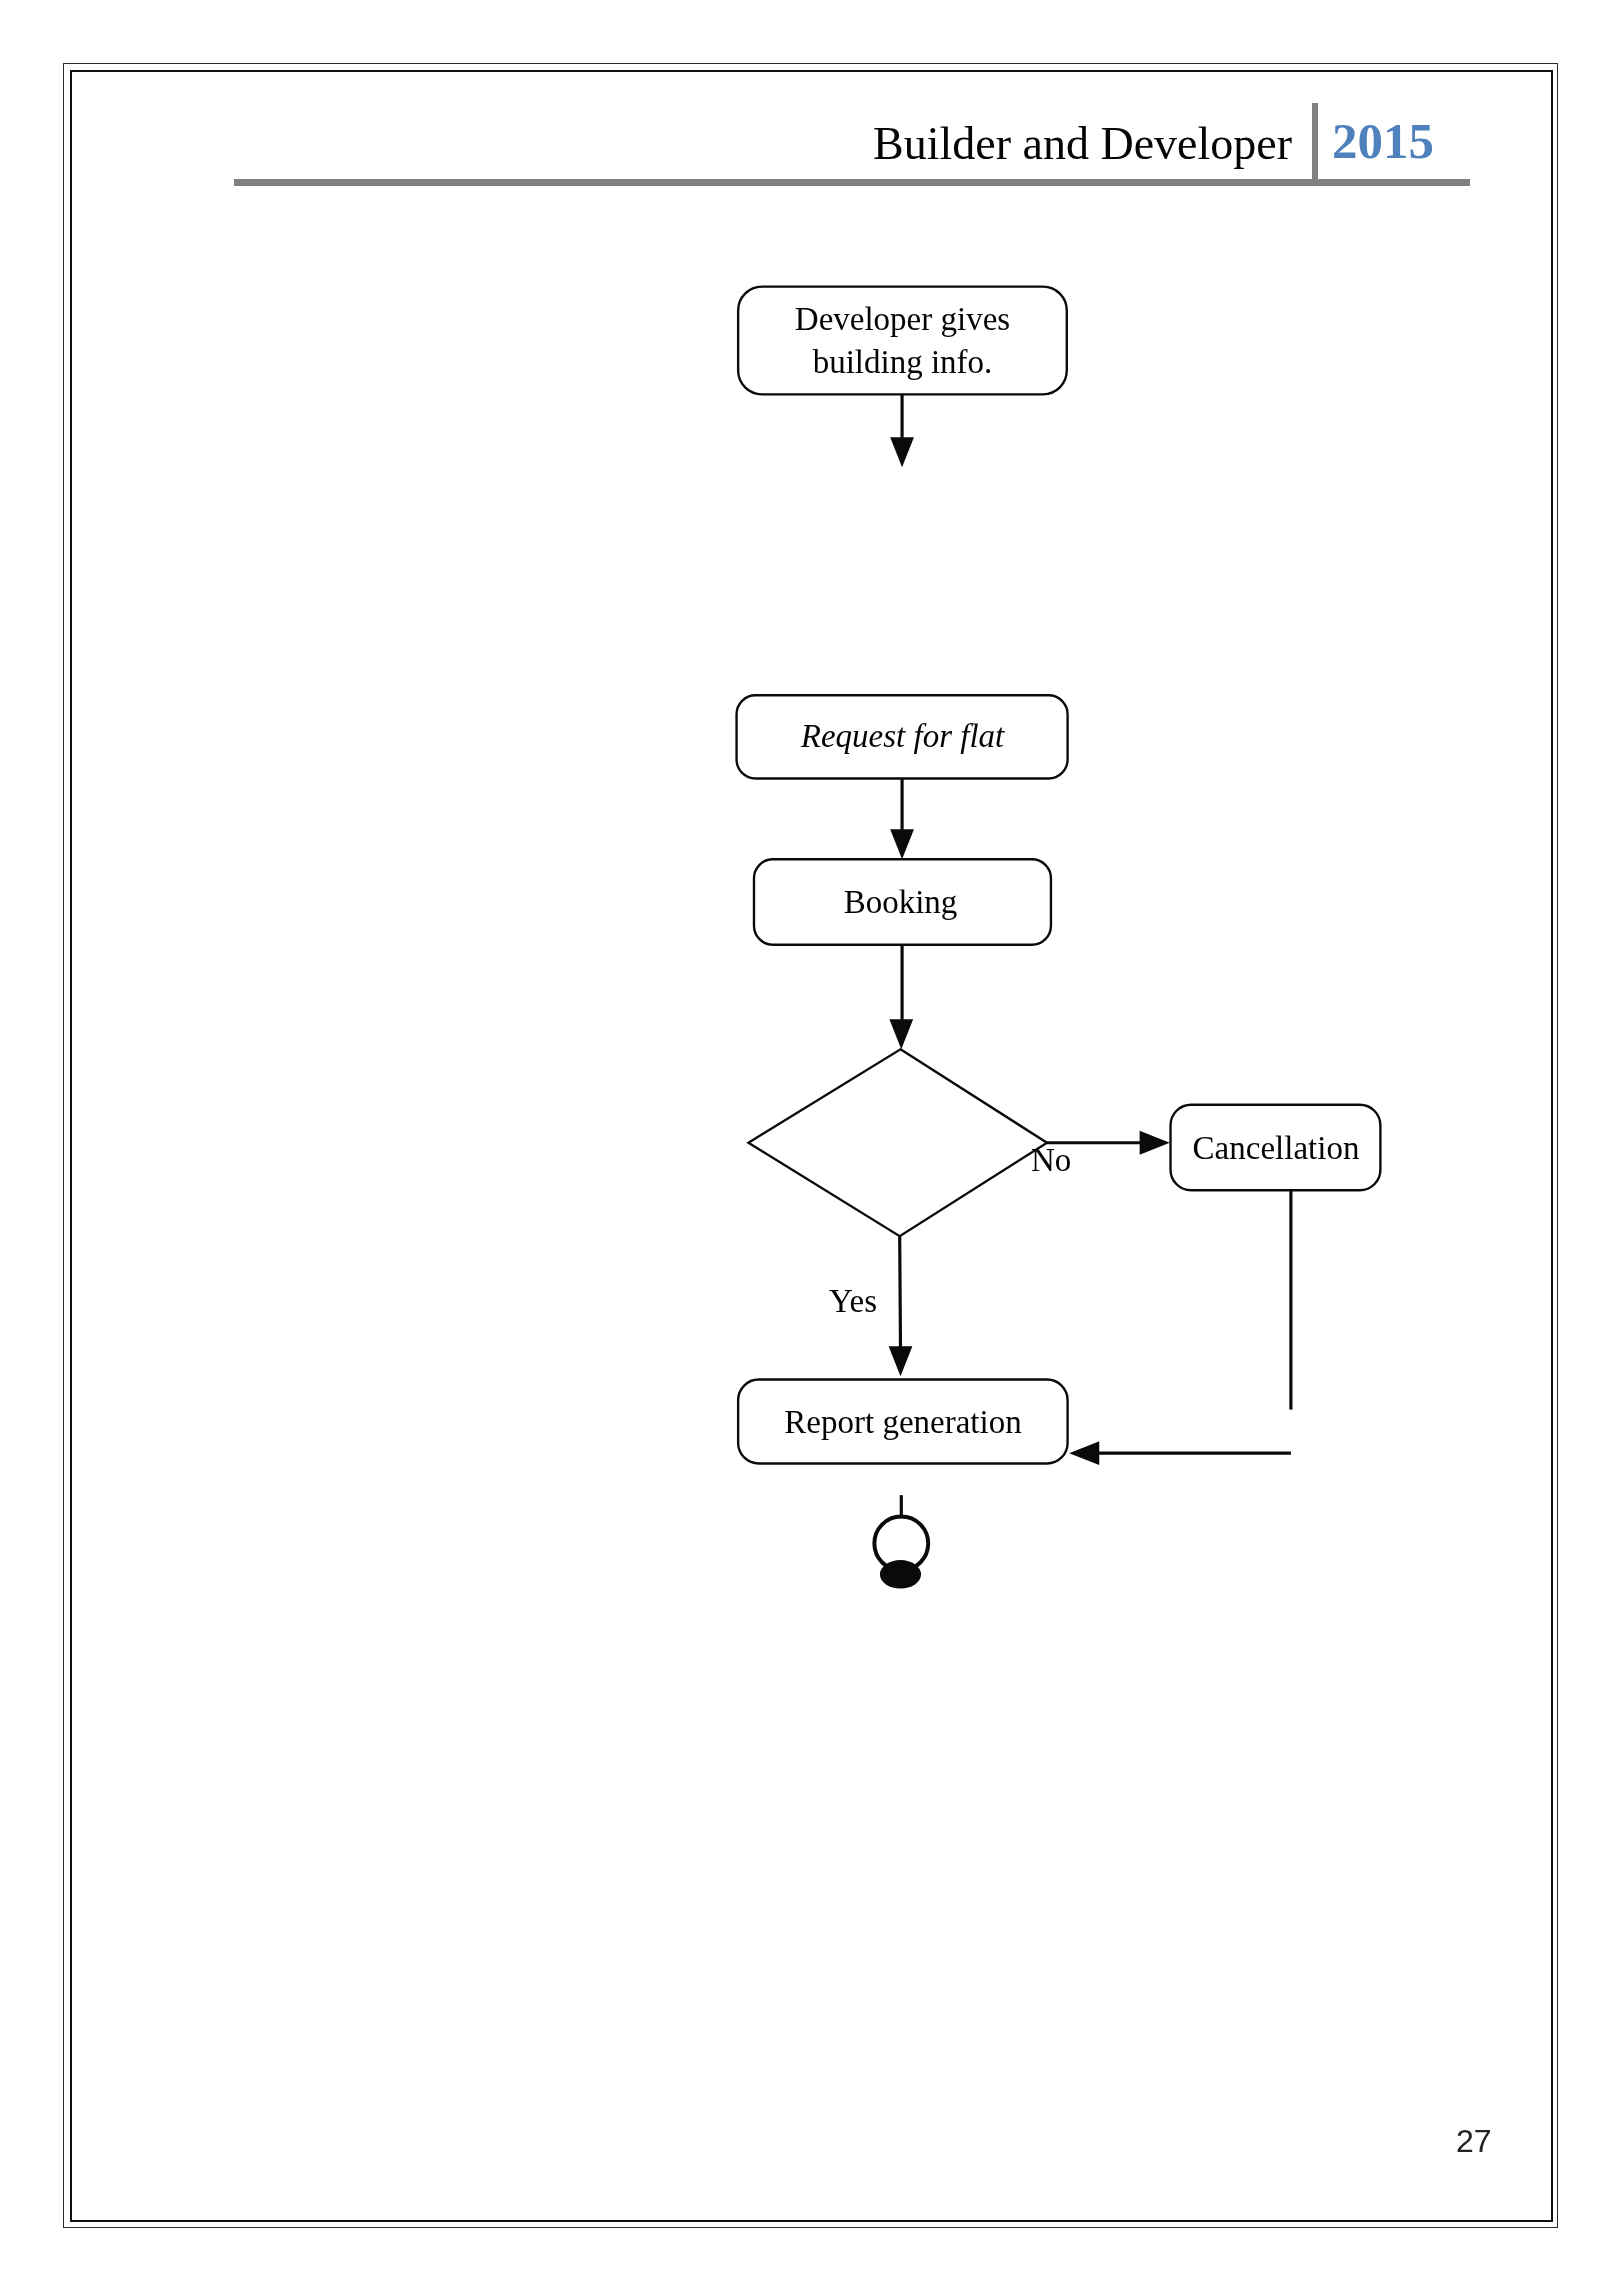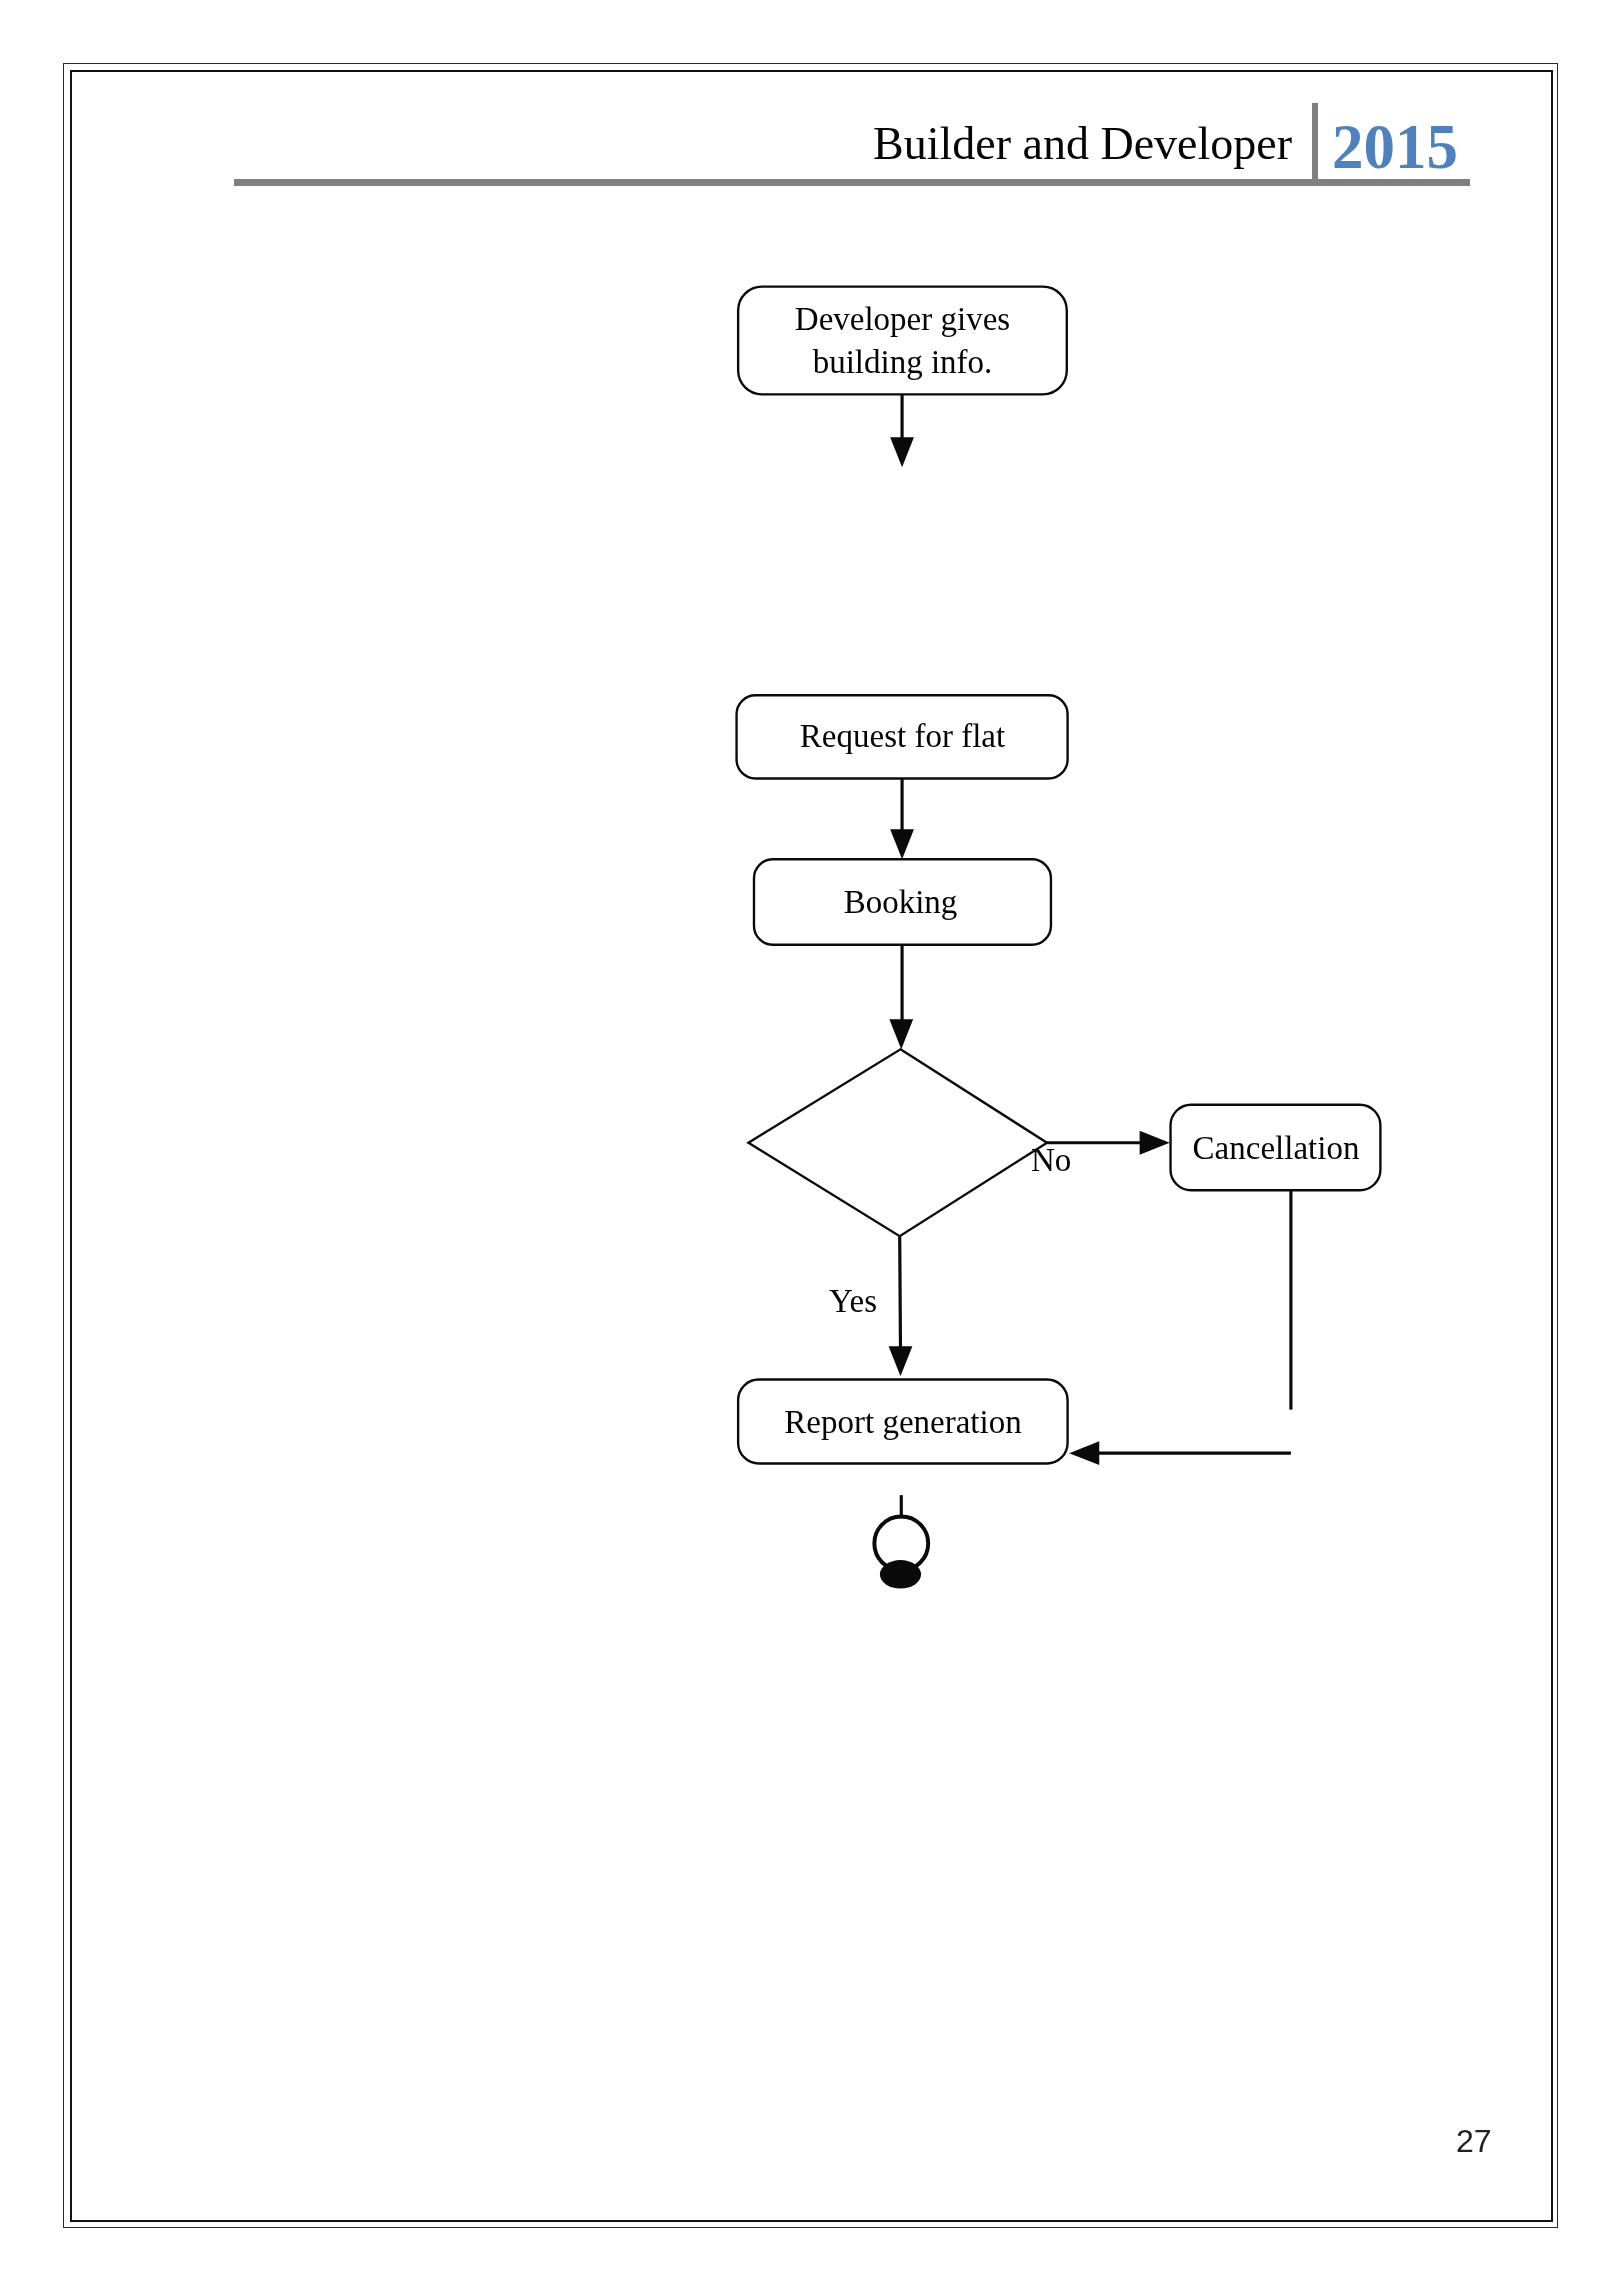--- a/index.html
+++ b/index.html
@@ -30,21 +30,21 @@
     position:absolute;top:119px;right:330px;
     font-size:46px;line-height:1.1;color:#050505;
     white-space:nowrap;
   }
   .hdr-divider{
     position:absolute;left:1312px;top:103px;width:5.5px;height:82px;
     background:var(--color-rule);
   }
   .hdr-year{
     position:absolute;left:1332px;top:116px;
-    font-size:63px;font-weight:bold;line-height:1.0;
+    font-size:51px;font-weight:bold;line-height:1.0;
     color:var(--color-accent);white-space:nowrap;
   }
   .hdr-rule{
     position:absolute;left:234px;top:179px;width:1236px;height:7.1px;
     background:var(--color-rule);
   }
   
   .chart-svg{position:absolute;left:0;top:0;width:1622px;height:2295px;}
   
   .node-label{
@@ -107,21 +107,21 @@
       <polygon points="1350,1835 1388,1820 1388,1850"></polygon>
       <polygon points="1137,1738 1122,1700 1152,1700"></polygon>
     </g>
     <g>
       <circle cx="1138" cy="1949" r="34" fill="none" stroke="#0a0a0a" stroke-width="5"></circle>
       <ellipse cx="1137" cy="1988" rx="26" ry="18" fill="#0a0a0a"></ellipse>
     </g>
   </svg>
 
   <div class="node-label" style="left:738px;top:287px;width:329px;height:108px;">Developer gives building info.</div>
-  <div class="node-label" style="left:737px;top:695px;width:331px;height:83px;">Request for flat</div>
+  <div class="node-label" style="left:737px;top:695px;width:331px;height:83px;font-style:italic;">Request for flat</div>
   <div class="node-label" style="left:754px;top:859px;width:297px;height:86px;padding-left:15px;">Booking</div>
   <div class="node-label" style="left:1171px;top:1105px;width:210px;height:86px;">Cancellation</div>
   <div class="node-label" style="left:738px;top:1380px;width:330px;height:84px;">Report generation</div>
 
   <div class="edge-label yes">Yes</div>
   <div class="edge-label no">No</div>
 
   <div class="page-number">27</div>
 
 </div>

